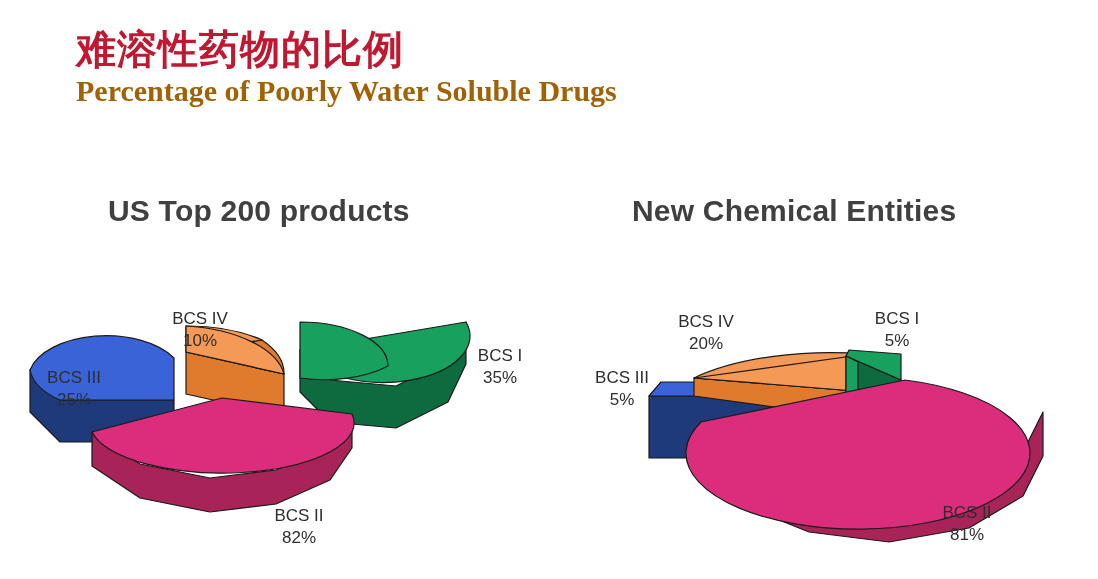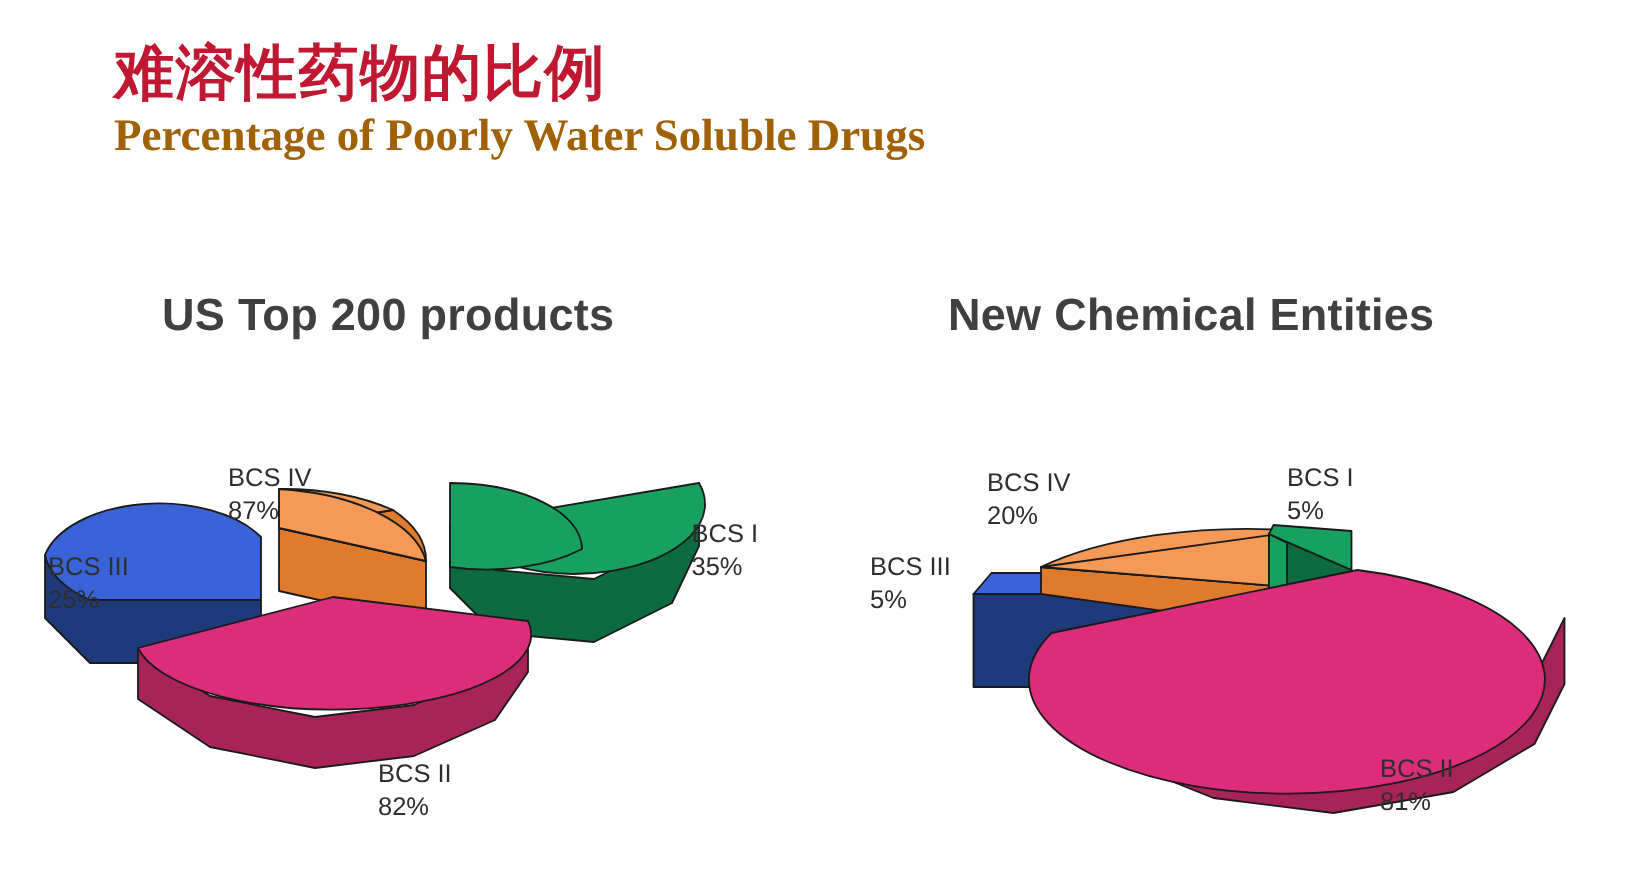--- a/index.html
+++ b/index.html
@@ -66,20 +66,21 @@
   #chart-right { left: 549px; }
   .chart-area svg { display: block; }
 
   
   .slice-label {
     position: absolute;
     font-family: "Liberation Sans", sans-serif;
     font-size: 17px;
     line-height: 1.32;
     color: #2e2e2e;
+    text-align: center;
     white-space: nowrap;
   }
   .slice-label .lbl-name { display: block; }
   .slice-label .lbl-val  { display: block; }
 </style>
 </head>
 <body>
 
 <div id="slide">
 
@@ -120,21 +121,21 @@
       </g>
     </svg>
   </div>
 
   <div class="slice-label" style="left:32px; top:367px; width:84px;">
     <span class="lbl-name">BCS III</span>
     <span class="lbl-val">25%</span>
   </div>
   <div class="slice-label" style="left:152px; top:308px; width:96px;">
     <span class="lbl-name">BCS IV</span>
-    <span class="lbl-val">87%</span>
+    <span class="lbl-val">10%</span>
   </div>
   <div class="slice-label" style="left:461px; top:345px; width:78px;">
     <span class="lbl-name">BCS I</span>
     <span class="lbl-val">35%</span>
   </div>
   <div class="slice-label" style="left:252px; top:505px; width:94px;">
     <span class="lbl-name">BCS II</span>
     <span class="lbl-val">82%</span>
   </div>
 

